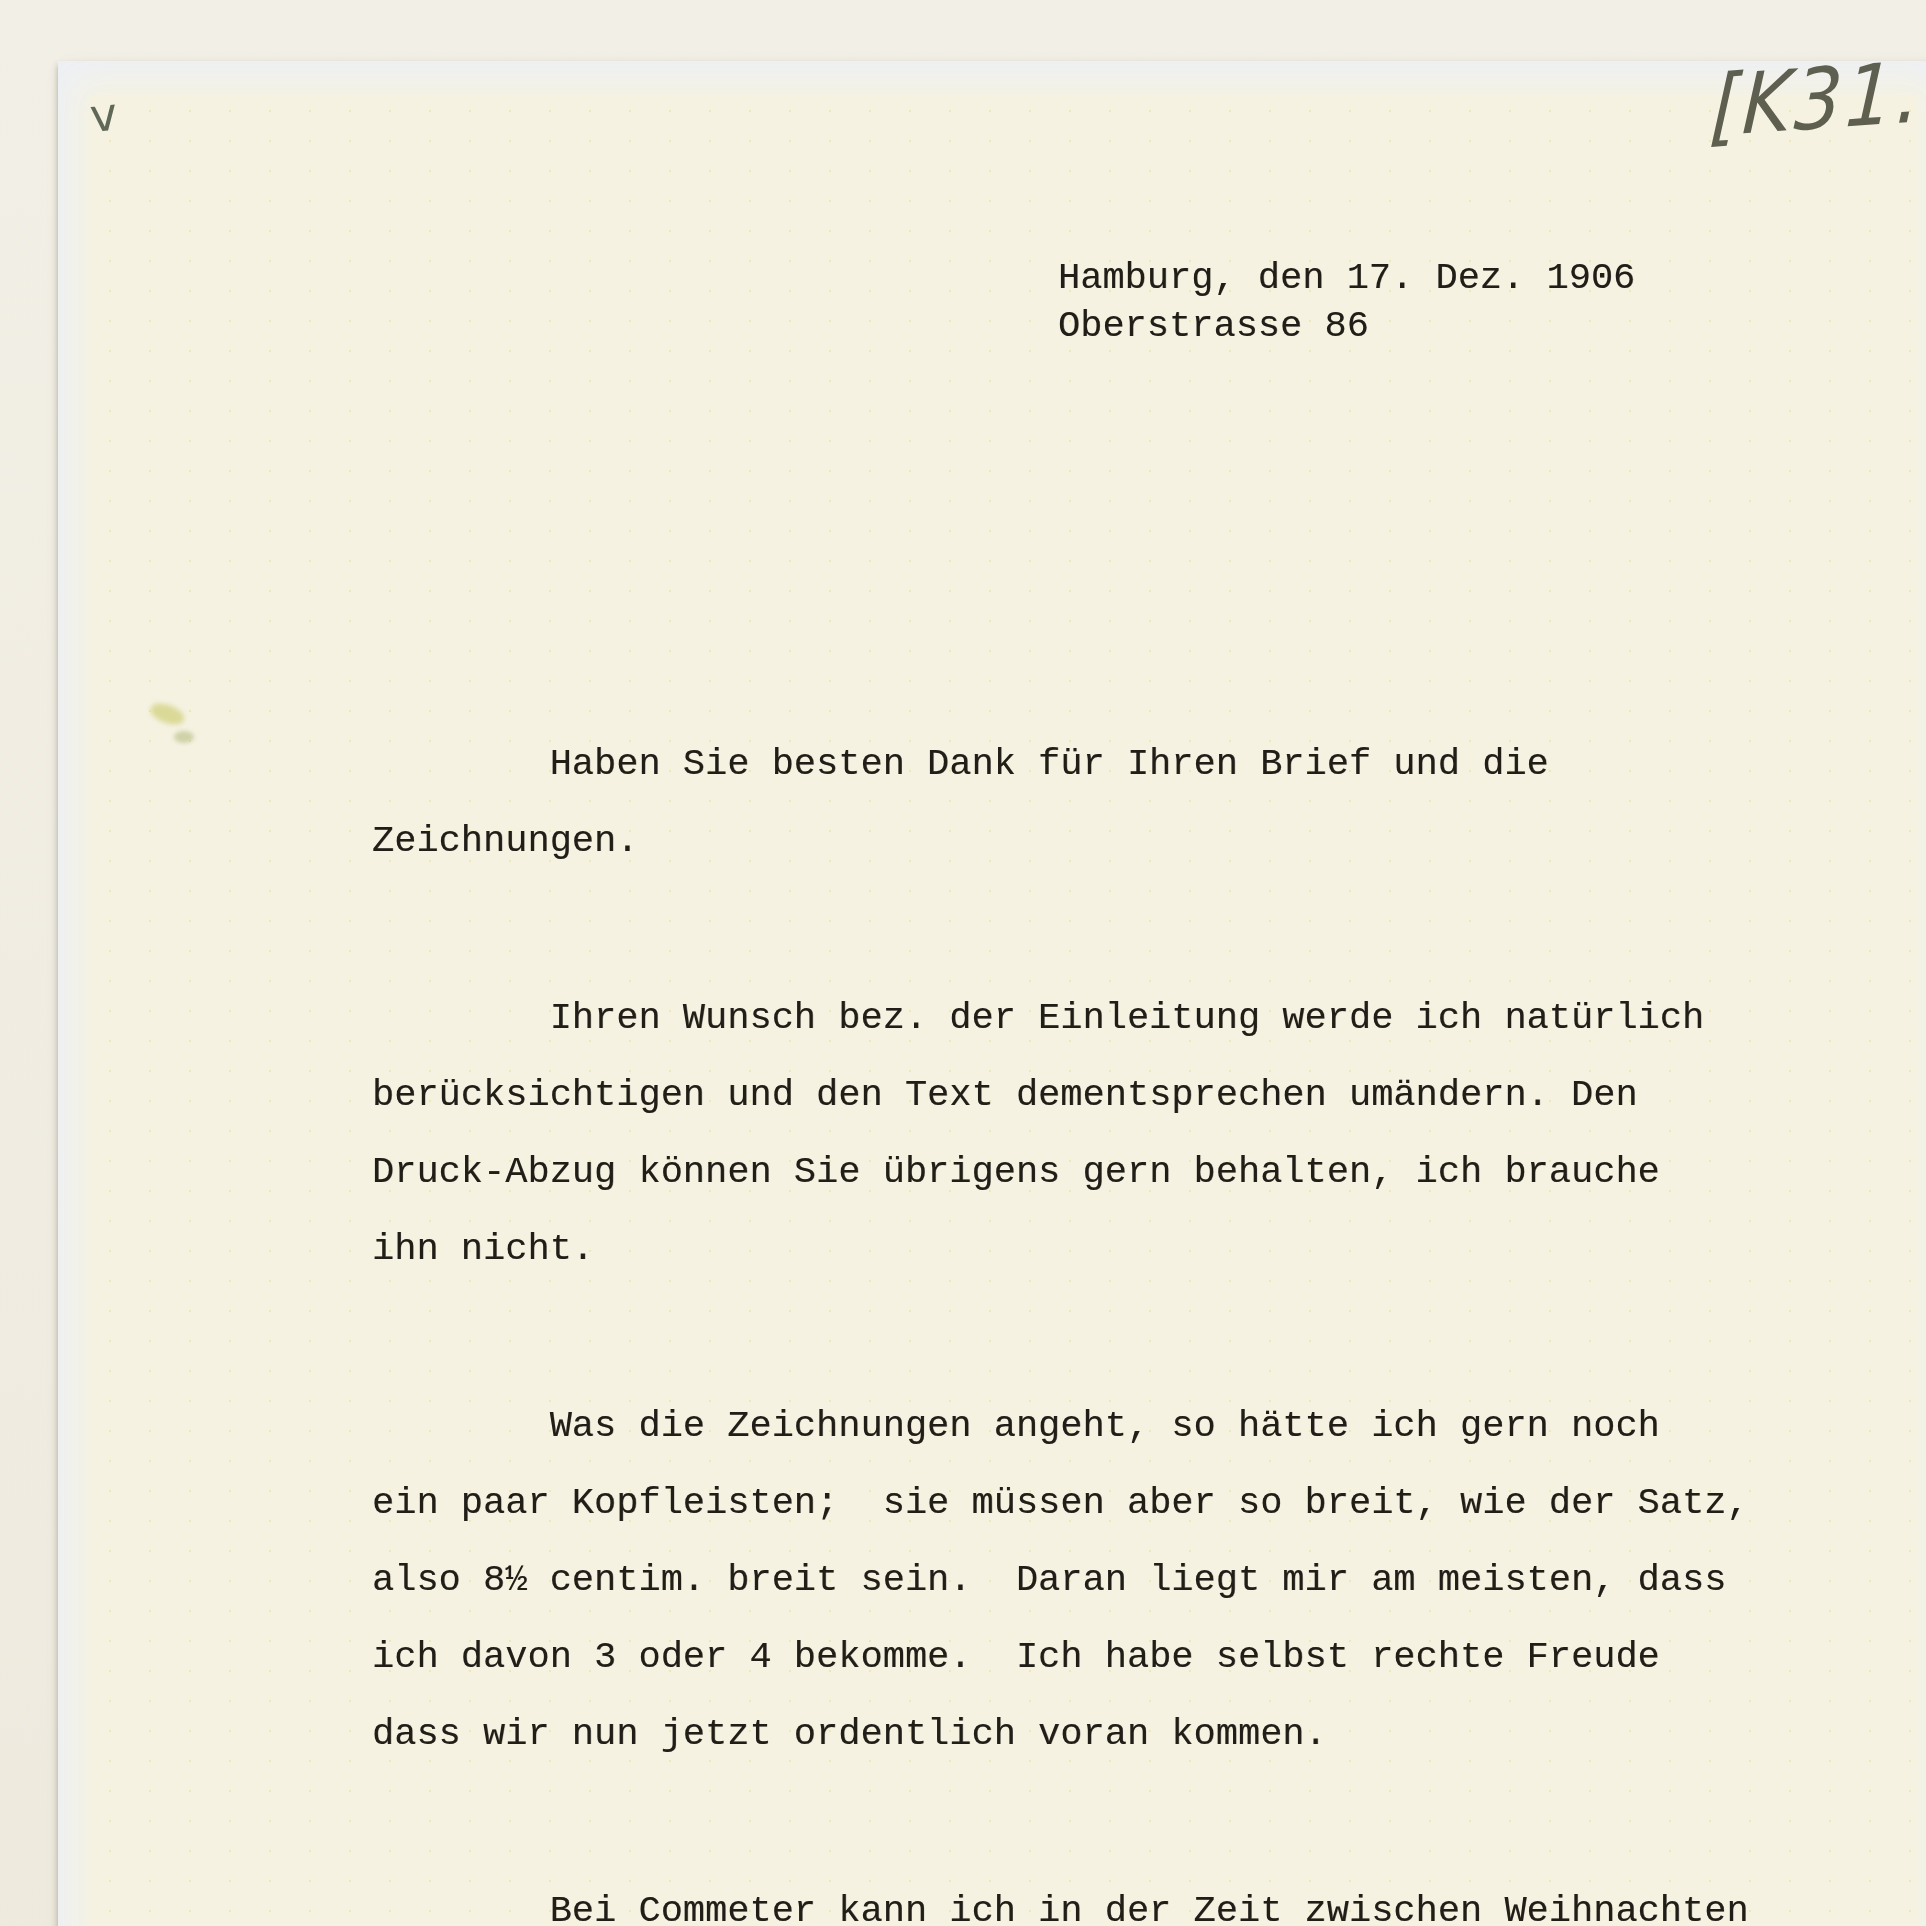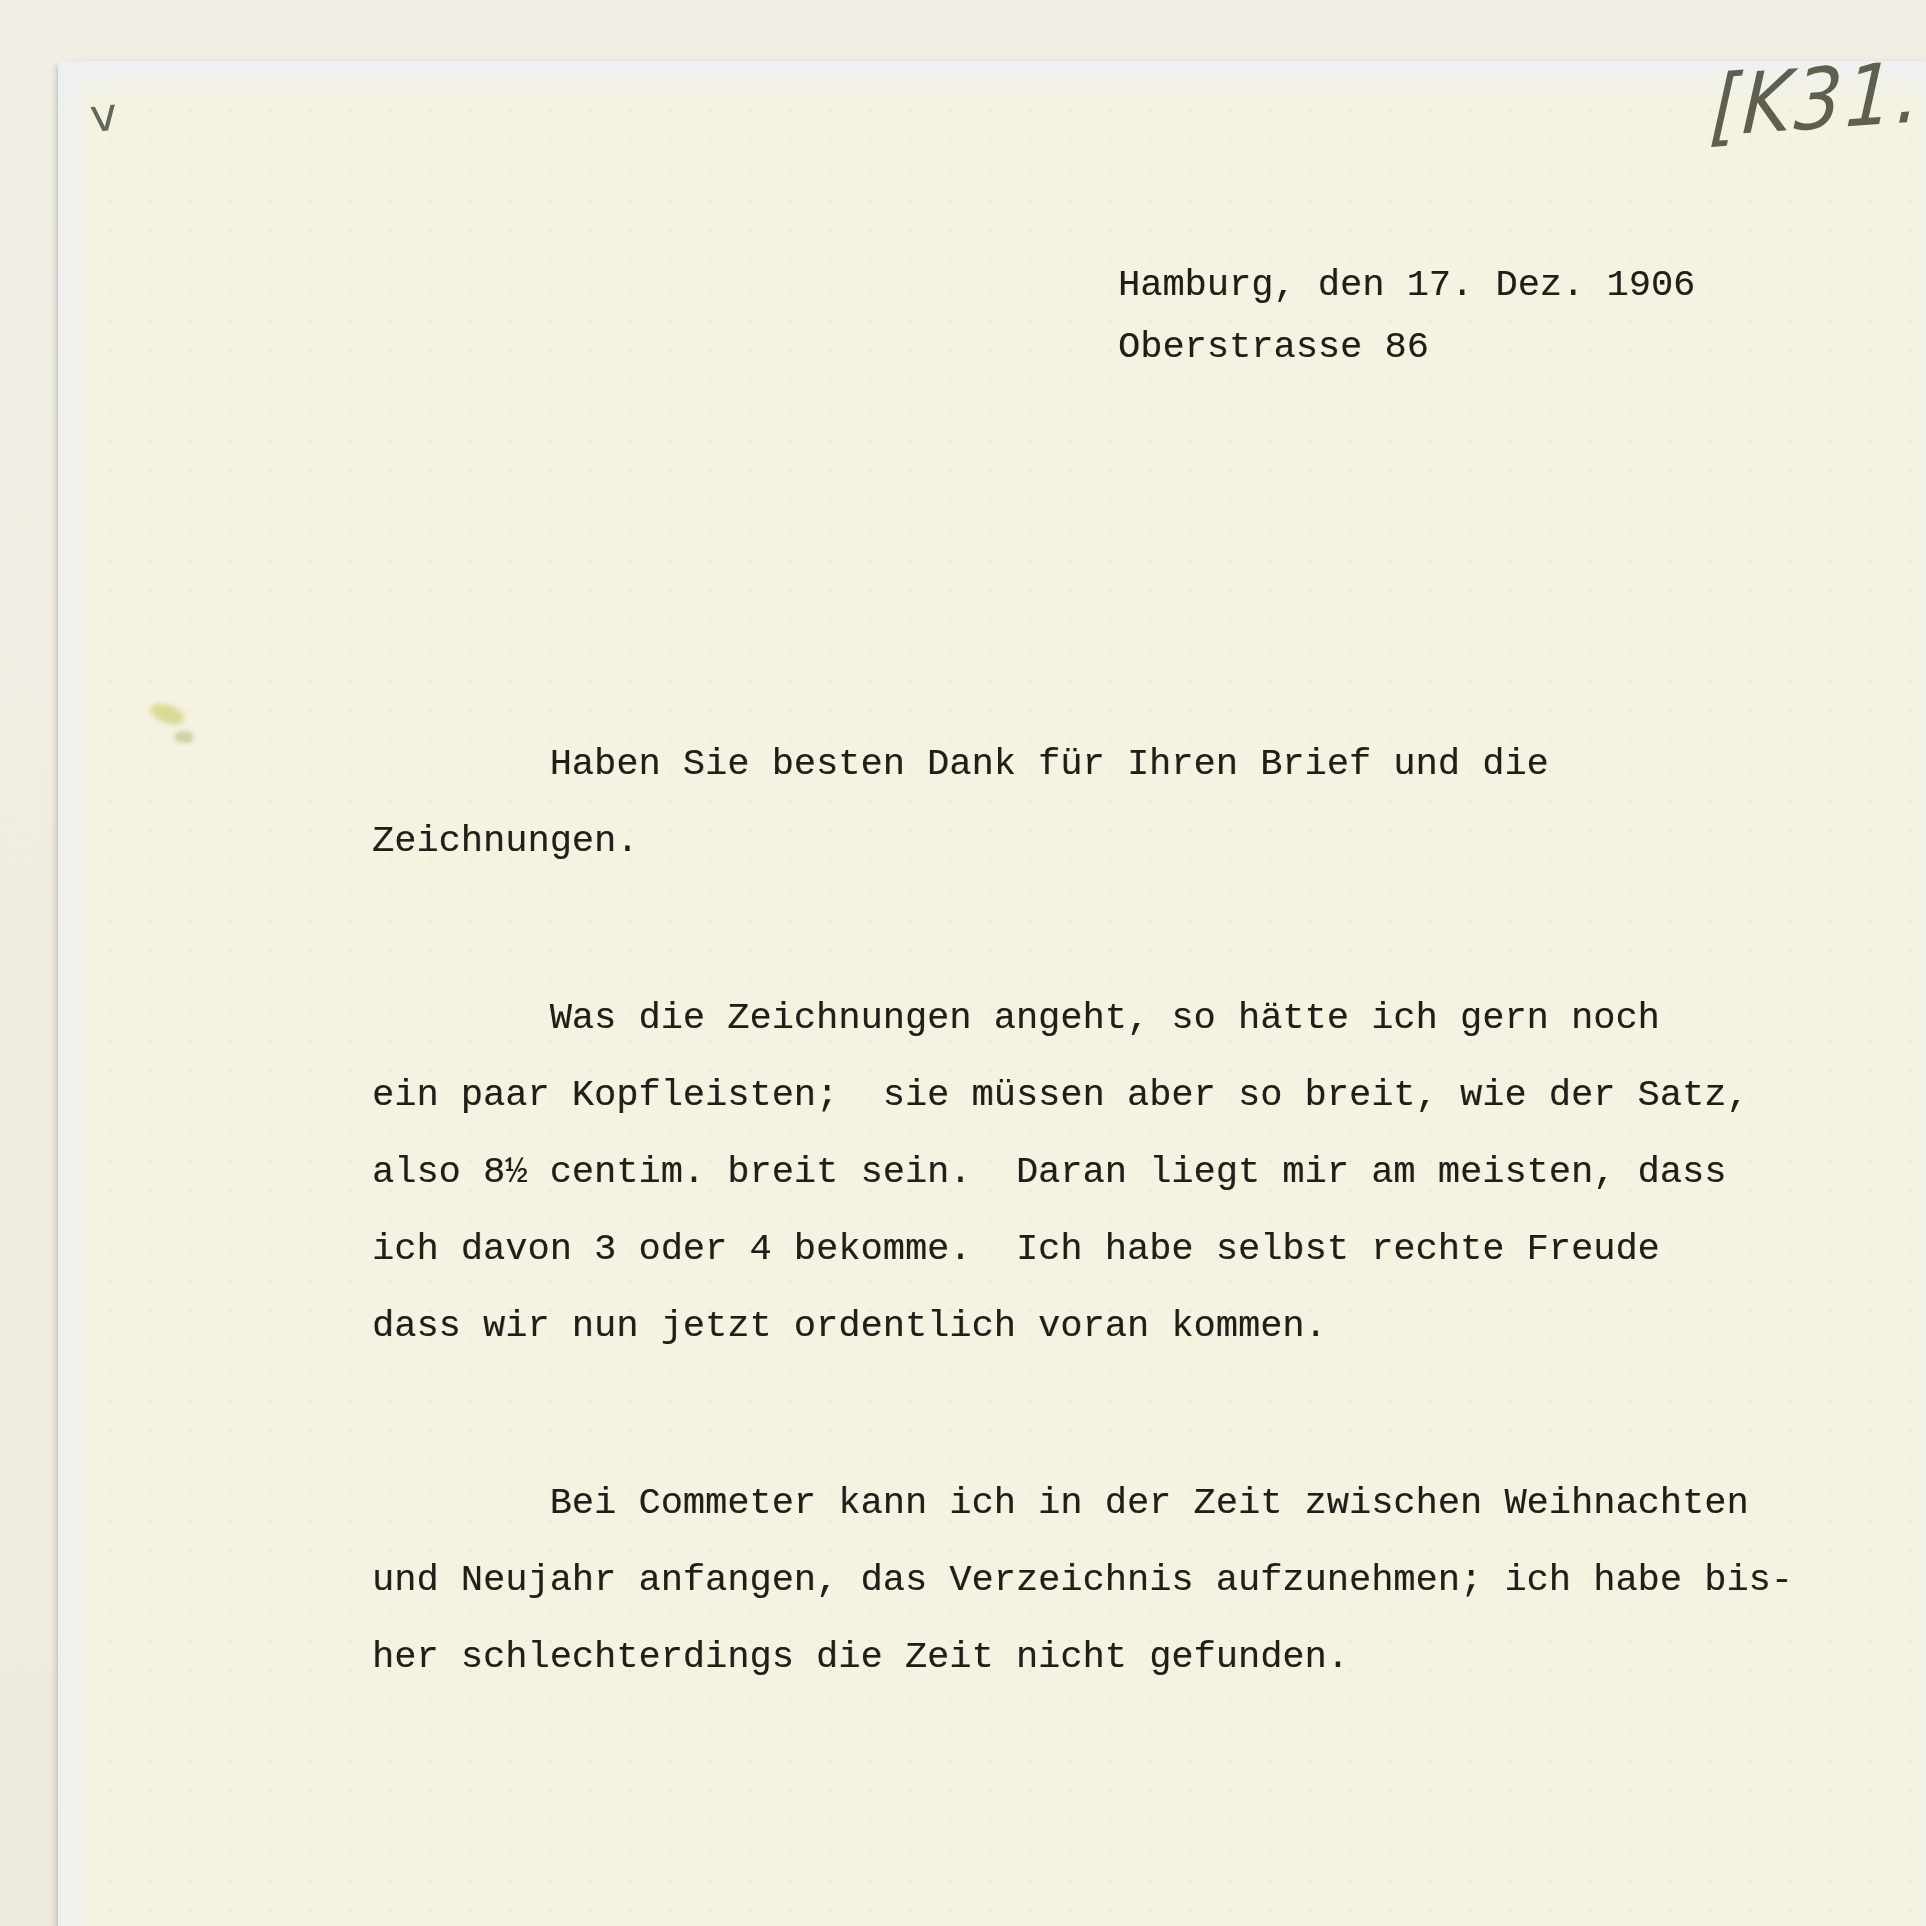--- a/index.html
+++ b/index.html
@@ -51,23 +51,23 @@
 
   
   .typed {
     position: absolute;
     color: #211e18;
     font-size: 37px;
     text-shadow: 0.4px 0.4px 0.4px rgba(33, 30, 24, 0.4);
     white-space: pre-wrap;
   }
   .dateblock {
-    left: 1060px;
+    left: 1000px;
     top: 193px;
-    line-height: 62px;
+    line-height: 48px;
     white-space: pre;
   }
   .salutation {
     left: 306px;
     top: 467px;
     line-height: 50px;
   }
   .bodyblock {
     left: 306px;
     top: 573px;
@@ -140,20 +140,24 @@
 
   <span class="catalog-mark">[K31.06]</span>
 
   <div class="typed dateblock">Hamburg, den 17. Dez. 1906
 Oberstrasse 86</div>
 
 
   <div class="typed bodyblock">
     <p class="para">Haben Sie besten Dank für Ihren Brief und die
 Zeichnungen.</p>
+    <p class="para">Ihren Wunsch bez. der Einleitung werde ich natürlich
+berücksichtigen und den Text dementsprechen umändern. Den
+Druck-Abzug können Sie übrigens gern behalten, ich brauche
+ihn nicht.</p>
     <p class="para">Was die Zeichnungen angeht, so hätte ich gern noch
 ein paar Kopfleisten;  sie müssen aber so breit, wie der Satz,
 also 8½ centim. breit sein.  Daran liegt mir am meisten, dass
 ich davon 3 oder 4 bekomme.  Ich habe selbst rechte Freude
 dass wir nun jetzt ordentlich voran kommen.</p>
     <p class="para">Bei Commeter kann ich in der Zeit zwischen Weihnachten
 und Neujahr anfangen, das Verzeichnis aufzunehmen; ich habe bis-
 her schlechterdings die Zeit nicht gefunden.</p>
     
     

